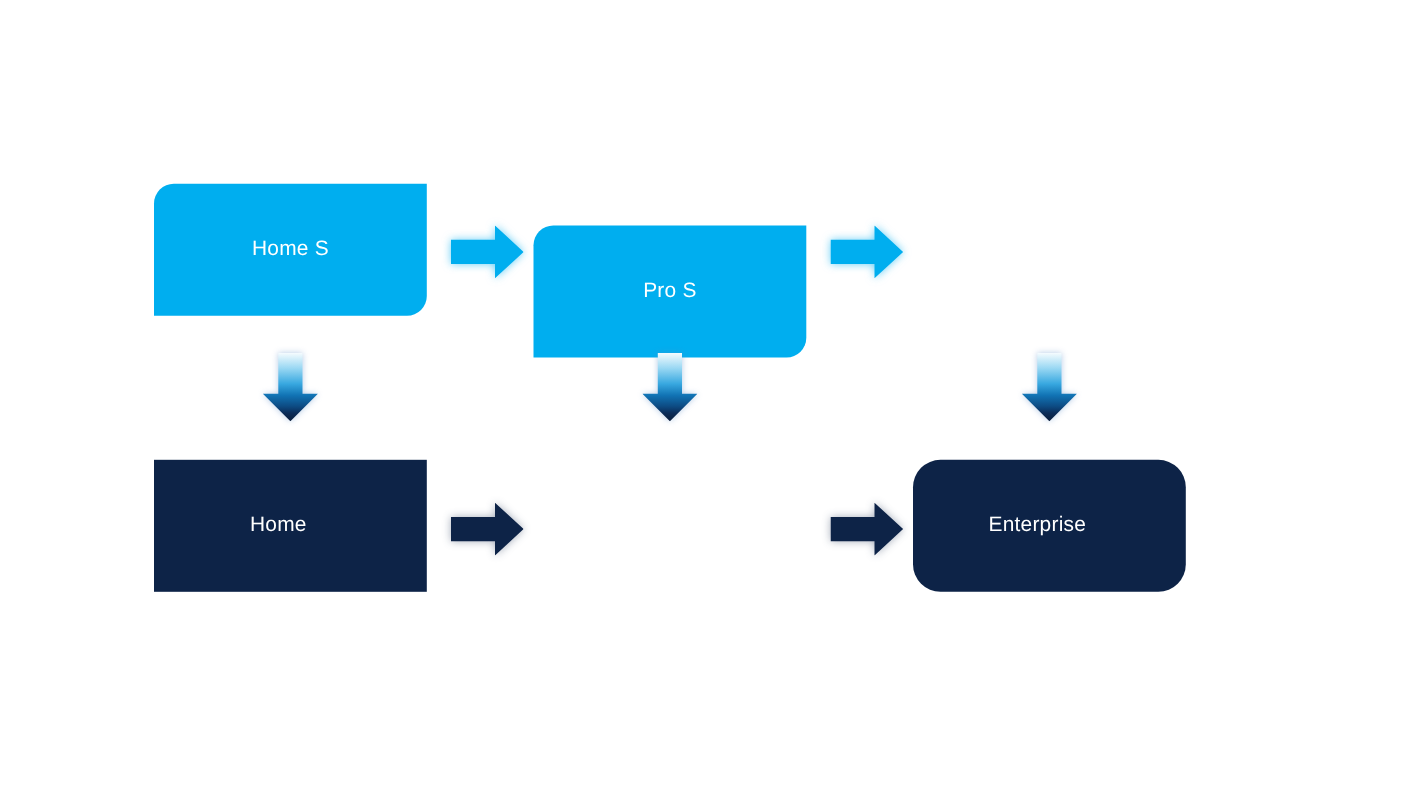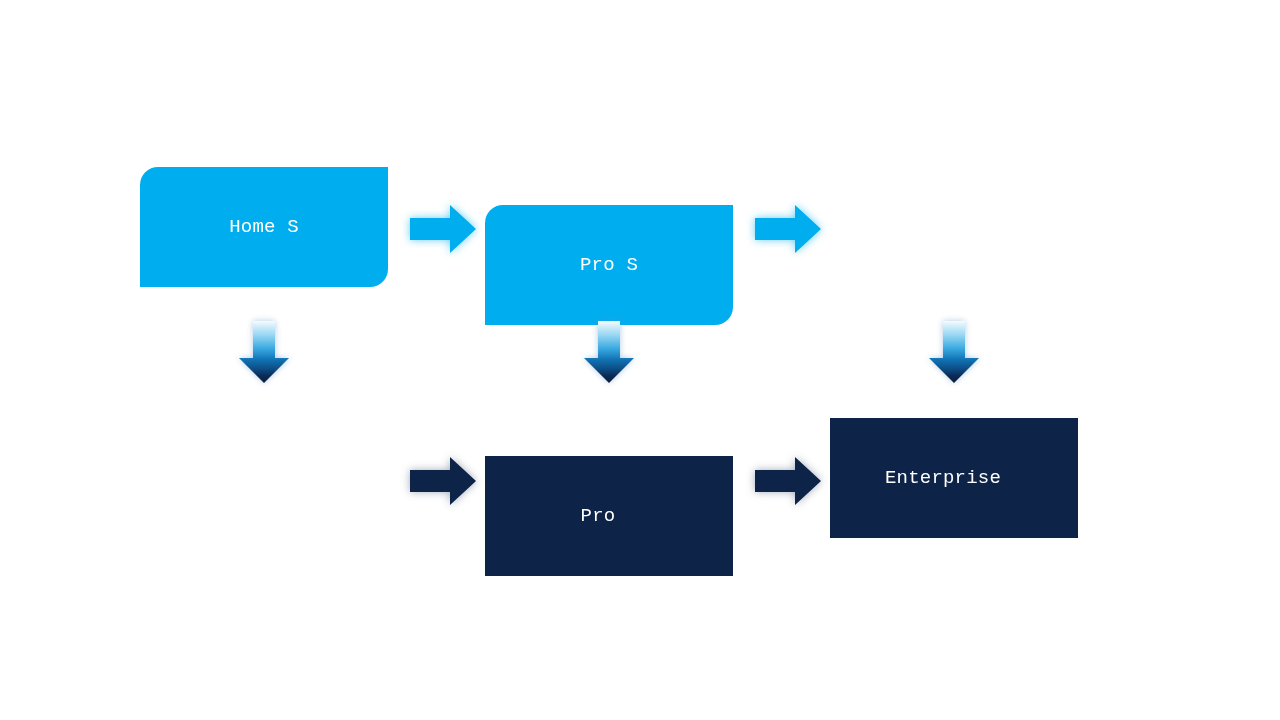--- a/index.html
+++ b/index.html
@@ -8,21 +8,21 @@
     --label-text: #FFFFFF;
     --canvas-bg: #FFFFFF;
   }
   * { box-sizing: border-box; }
   html, body { margin: 0; padding: 0; background: #fff; }
   .canvas {
     position: relative;
     width: 1280px;
     height: 624px;
     background: var(--canvas-bg, #fff);
-    font-family: Liberation Mono, monospace;
+    font-family: Liberation Sans, sans-serif;
     overflow: hidden;
   }
   .box {
     position: absolute;
     width: 248px;
     height: 120px;
     display: flex;
     align-items: center;
     justify-content: center;
     color: var(--label-text, #fff);
@@ -34,21 +34,21 @@
     border-radius: 18px 0 18px 0;
   }
   .box.bottom-style {
     background: var(--navy, #0D2347);
   }
   .box.bottom-style .label { padding-right: 22px; }
   .row1 { top: 167px; }
   .row2 { top: 418px; }
   .col1 { left: 140px; }
   .col2 { left: 485px; margin-top: 38px; }
-  .col3 { left: 830px; }
+  .col3 { left: 830px; border-radius: 25px; }
 
   .h-arrow {
     position: absolute;
     width: 66px;
     height: 48px;
   }
   .h-arrow svg { display: block; width: 100%; height: 100%; }
   .h-arrow.hue-light {
     color: var(--light-blue, #00AEEF);
     filter: drop-shadow(0 0 4px rgba(0, 174, 239, 0.6));
@@ -122,22 +122,22 @@
     <svg viewBox="0 0 50 62">
       <polygon points="14,0 36,0 36,37 50,37 25,62 0,37 14,37" fill="url(#downGrad)"></polygon>
     </svg>
   </div>
   <div class="v-arrow v-pos3">
     <svg viewBox="0 0 50 62">
       <polygon points="14,0 36,0 36,37 50,37 25,62 0,37 14,37" fill="url(#downGrad)"></polygon>
     </svg>
   </div>
 
-  <div class="box bottom-style row2 col2">
-    <span class="label">Pro</span>
+  <div class="box bottom-style row2 col1">
+    <span class="label">Home</span>
   </div>
   <div class="box bottom-style row2 col3">
     <span class="label">Enterprise</span>
   </div>
 
   <div class="h-arrow hue-dark h-row2 h-pos1">
     <svg viewBox="0 0 66 48">
       <polygon points="0,13 40,13 40,0 66,24 40,48 40,35 0,35" fill="currentColor"></polygon>
     </svg>
   </div>

